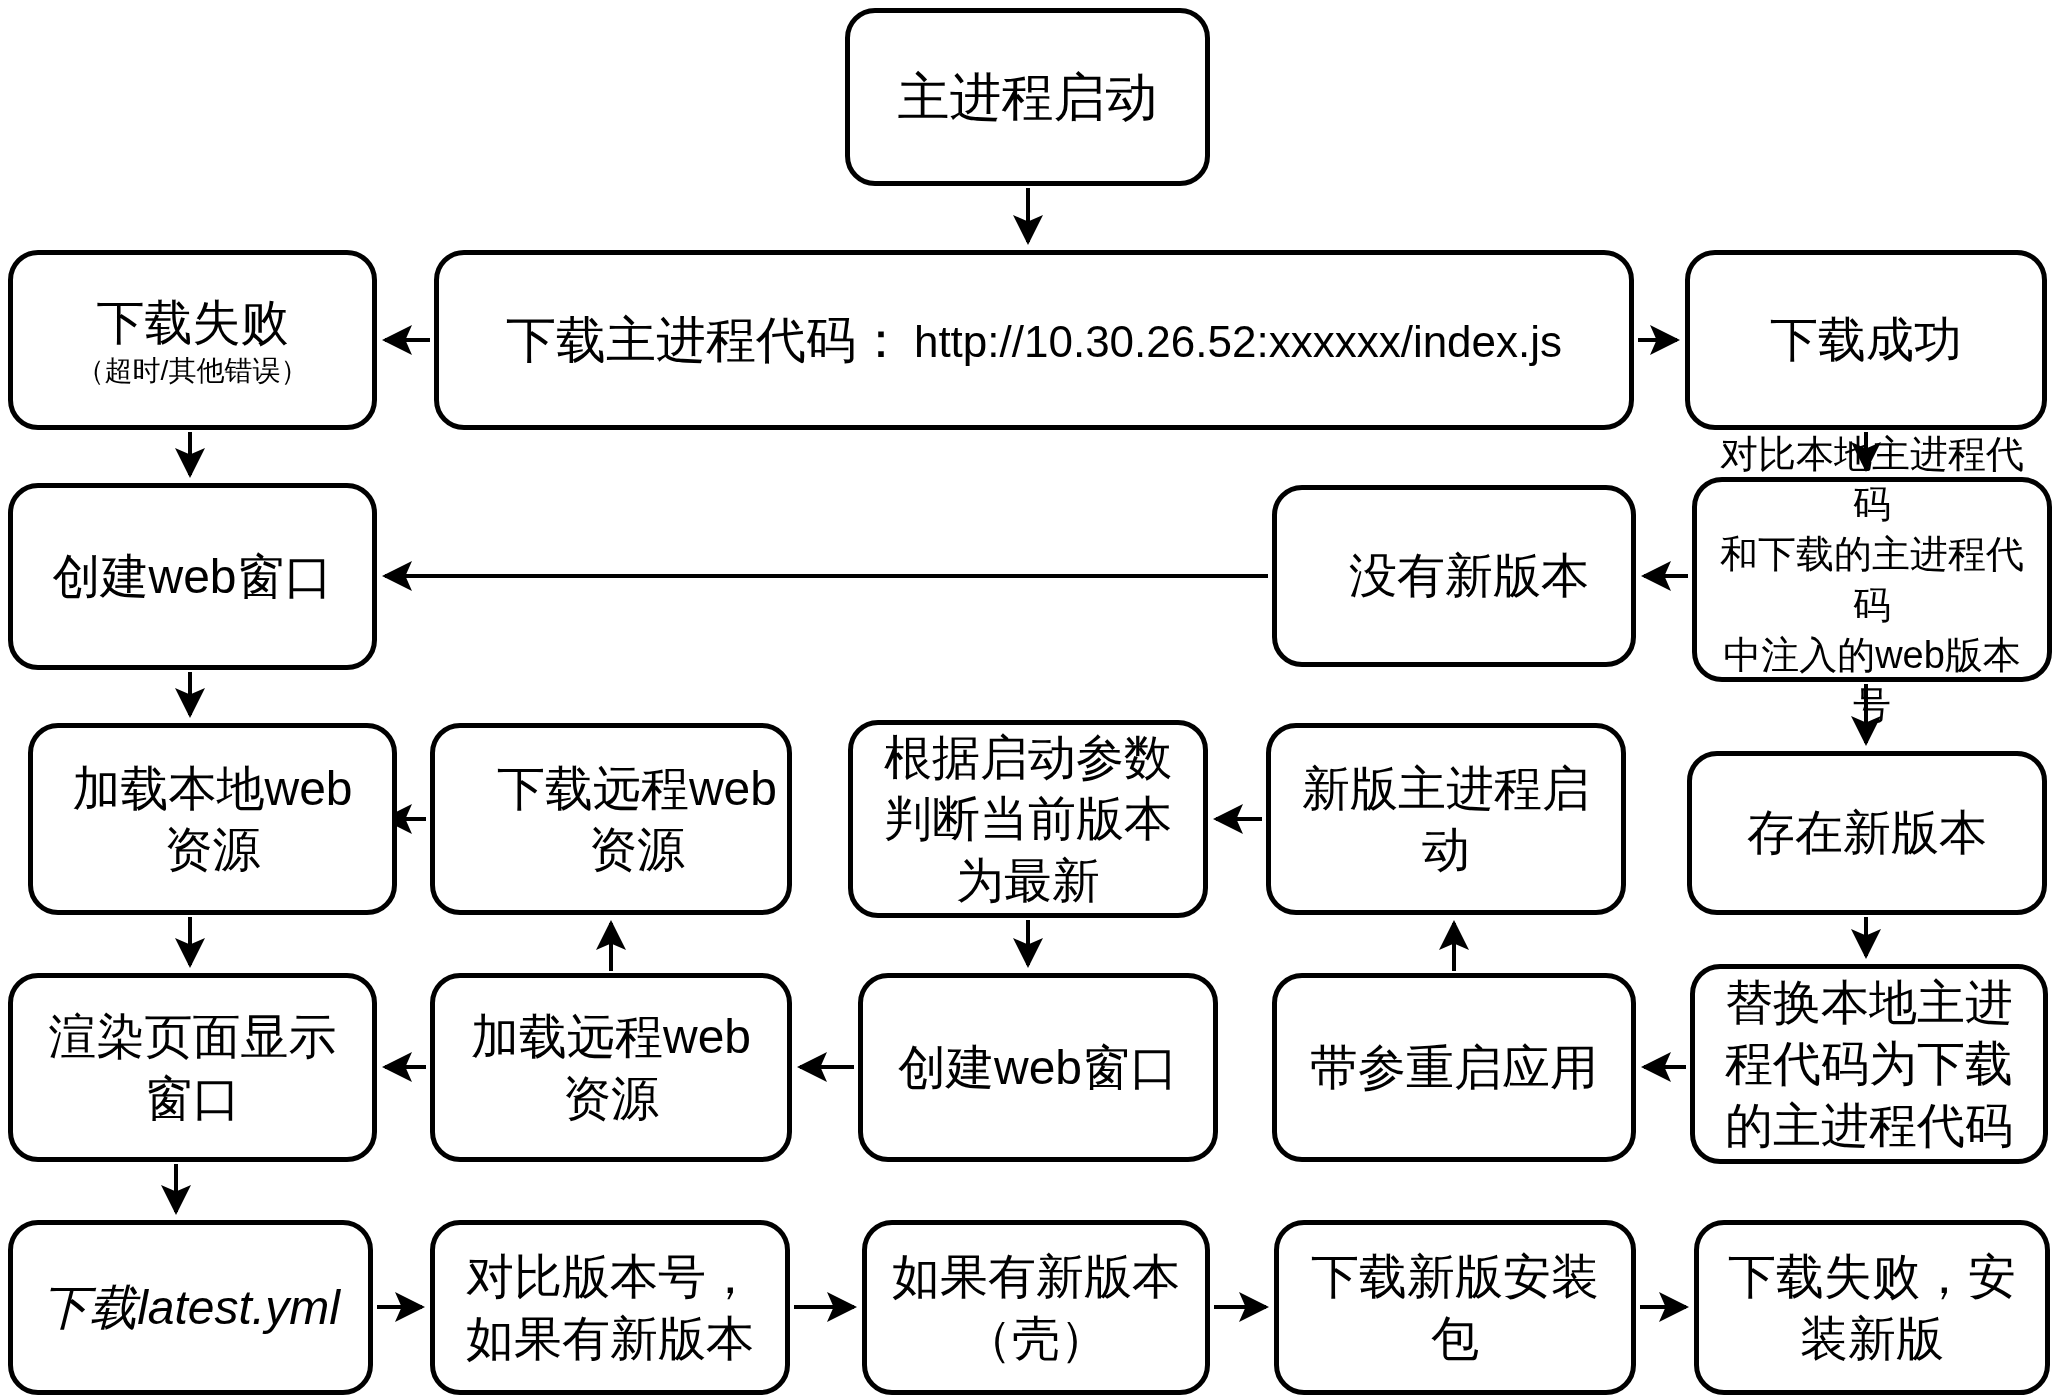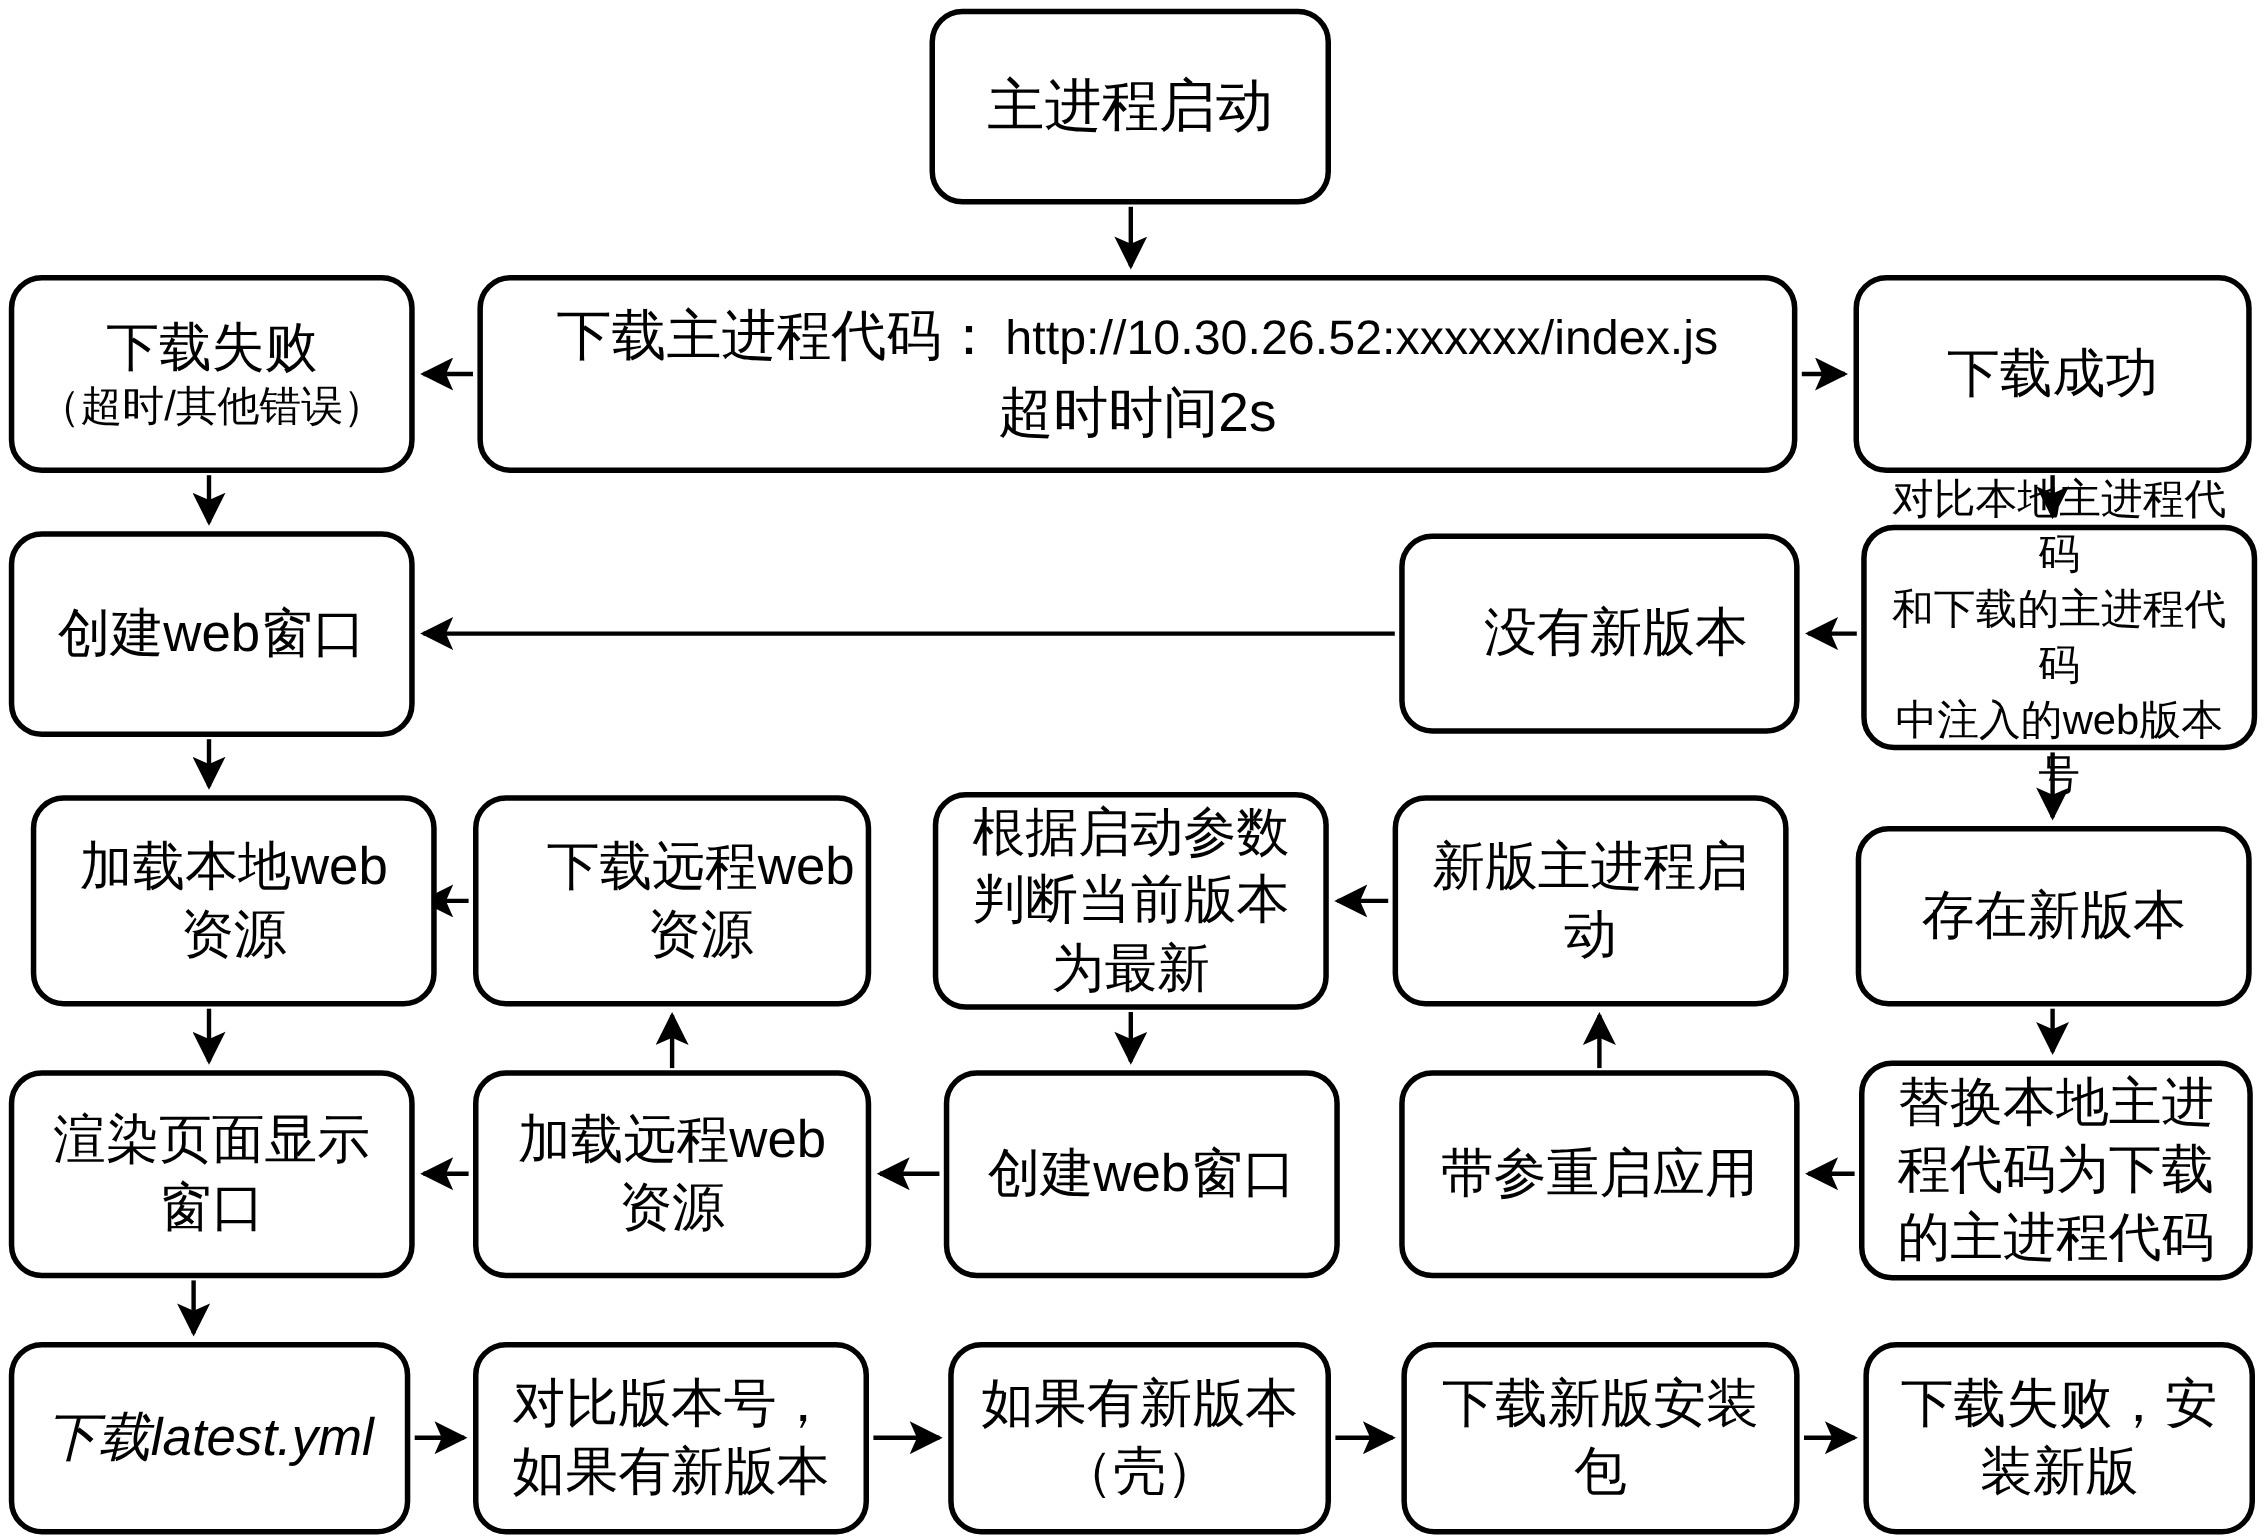--- a/index.html
+++ b/index.html
@@ -21,21 +21,21 @@
     display:flex;
     flex-direction:column;
     align-items:center;
     justify-content:center;
     text-align:center;
     font-size:48px;
     line-height:1.28;
     white-space:pre-line;
     padding:2px 10px;
   }
-  .node .sub{font-size:38px;line-height:1.25;}
+  .node .sub{font-size:28px;line-height:1.25;}
   .node.sm{font-size:38px;line-height:1.32;padding:2px 12px;}
   .node.big{font-size:52px;}
   .dl1{display:flex;align-items:baseline;justify-content:center;white-space:nowrap;font-size:50px;}
   .dl1 .url{font-size:44px;margin-left:8px;letter-spacing:0;}
   .dl2{font-size:50px;margin-top:6px;}
   .tight{padding:2px 6px;}
 </style>
 </head>
 <body>
 
@@ -80,21 +80,20 @@
   <div class="node" style="left:8px;top:250px;width:369px;height:180px;">
     <span>下载失败</span>
     <span class="sub">（超时/其他错误）</span>
   </div>
 
   <div class="node" style="left:434px;top:250px;width:1200px;height:180px;">
     <div class="dl1">
       <span>下载主进程代码：</span>
       <span class="url">http://10.30.26.52:xxxxxx/index.js</span>
     </div>
-    <div class="dl2">超时时间2s</div>
   </div>
 
   <div class="node" style="left:1685px;top:250px;width:362px;height:180px;">
     <span>下载成功</span>
   </div>
 
   <div class="node" style="left:8px;top:483px;width:369px;height:187px;">
     <span>创建web窗口</span>
   </div>
 

